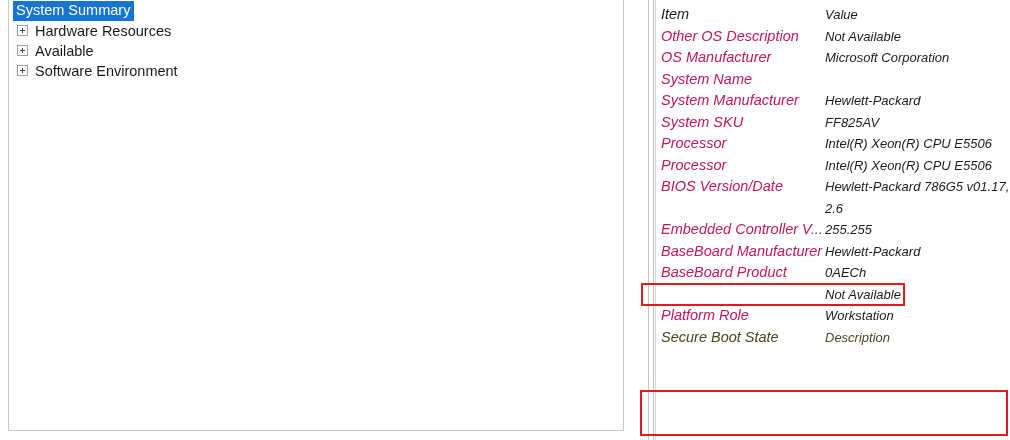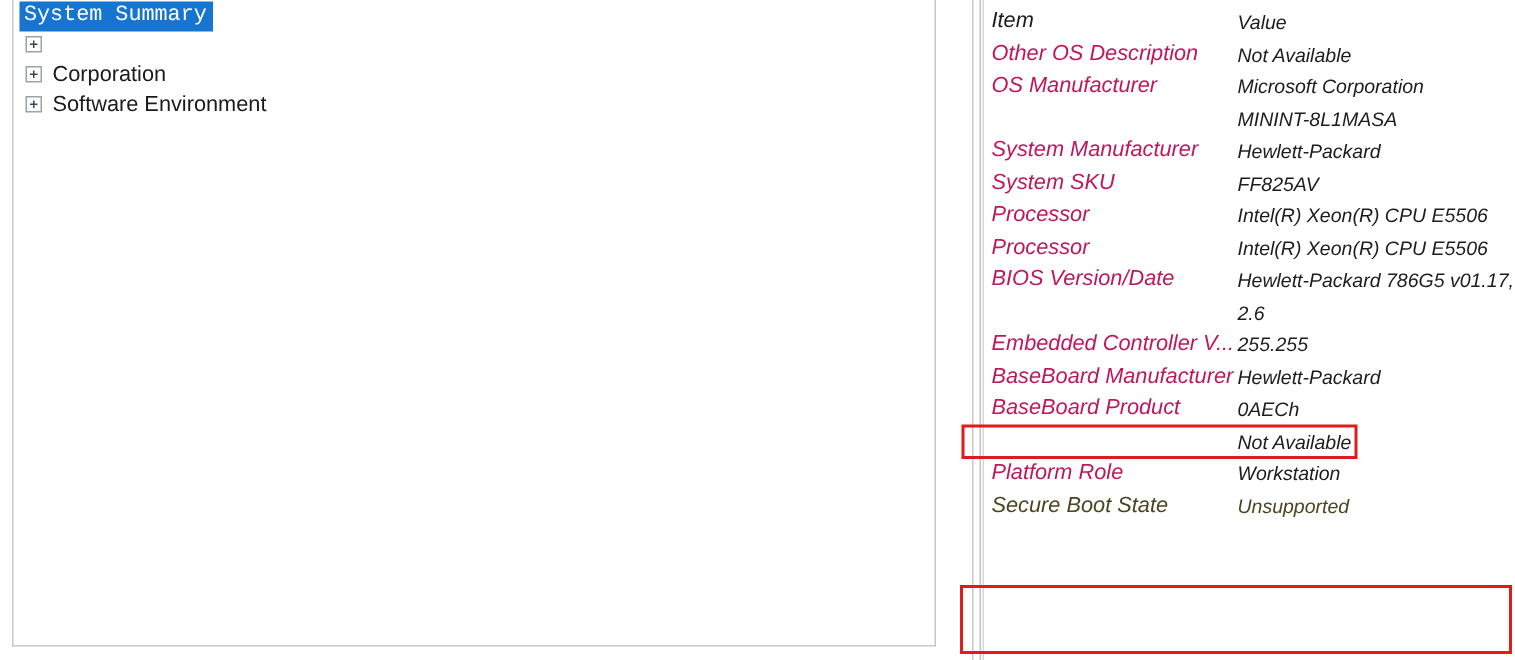--- a/index.html
+++ b/index.html
@@ -36,21 +36,20 @@
   .tree-row {
     position: relative;
     height: 20px;
     line-height: 20px;
     font-size: 14.5px;
     color: #1a1a1a;
     white-space: nowrap;
   }
   .tree-row.root {
     padding-left: 4px;
-    font-family: Liberation Mono, monospace;
   }
   .tree-row.child {
     padding-left: 8px;
   }
   .sel-label {
     display: inline-block;
     background: #1675d1;
     color: #ffffff;
     padding: 1px 4px 2px 3px;
     line-height: 17px;
@@ -188,25 +187,25 @@
 
 <div id="app">
 
   <div id="tree-panel">
 
     <div class="tree-row root">
       <span class="sel-label">System Summary</span>
     </div>
 
     <div class="tree-row child">
-      <span class="expander"></span>
+      <span class="expander"></span><span class="node-text">Hardware Resources</span>
     </div>
 
     <div class="tree-row child">
-      <span class="expander"></span><span class="node-text">Corporation</span>
+      <span class="expander"></span><span class="node-text">Available</span>
     </div>
 
     <div class="tree-row child">
       <span class="expander"></span><span class="node-text">Software Environment</span>
     </div>
 
   </div>
 
   <div id="list-panel">
     <div id="list-rail-outer"></div>
@@ -222,21 +221,21 @@
 
       <div class="lrow">
         <span class="cell-item">Other OS Description</span>
         <span class="cell-value">Not Available</span>
       </div>
       <div class="lrow">
         <span class="cell-item">OS Manufacturer</span>
         <span class="cell-value">Microsoft Corporation</span>
       </div>
       <div class="lrow">
-        <span class="cell-value">MININT-8L1MASA</span>
+        <span class="cell-item">System Name</span>
       </div>
       <div class="lrow">
         <span class="cell-item">System Manufacturer</span>
         <span class="cell-value">Hewlett-Packard</span>
       </div>
       <div class="lrow">
         <span class="cell-item">System SKU</span>
         <span class="cell-value">FF825AV</span>
       </div>
       <div class="lrow">
@@ -268,21 +267,21 @@
       </div>
       <div class="lrow">
         <span class="cell-value">Not Available</span>
       </div>
       <div class="lrow">
         <span class="cell-item">Platform Role</span>
         <span class="cell-value">Workstation</span>
       </div>
       <div class="lrow flagged">
         <span class="cell-item">Secure Boot State</span>
-        <span class="cell-value">Unsupported</span>
+        <span class="cell-value">Description</span>
       </div>
 
     </div>
   </div>
 
   <div class="annot-box" id="annot-bios-mode"></div>
   <div class="annot-box" id="annot-secure-boot"></div>
 
 </div>
 

